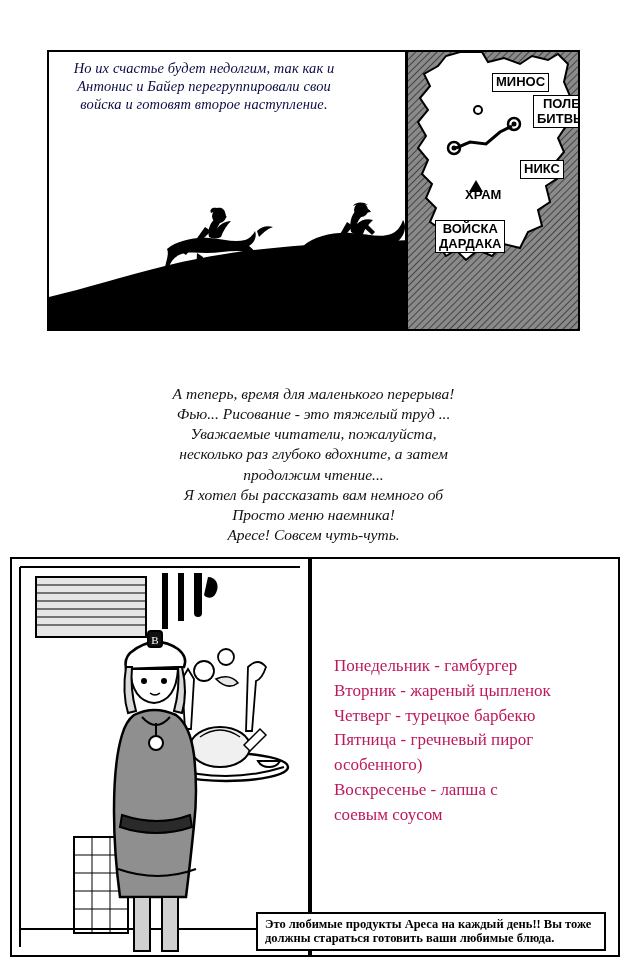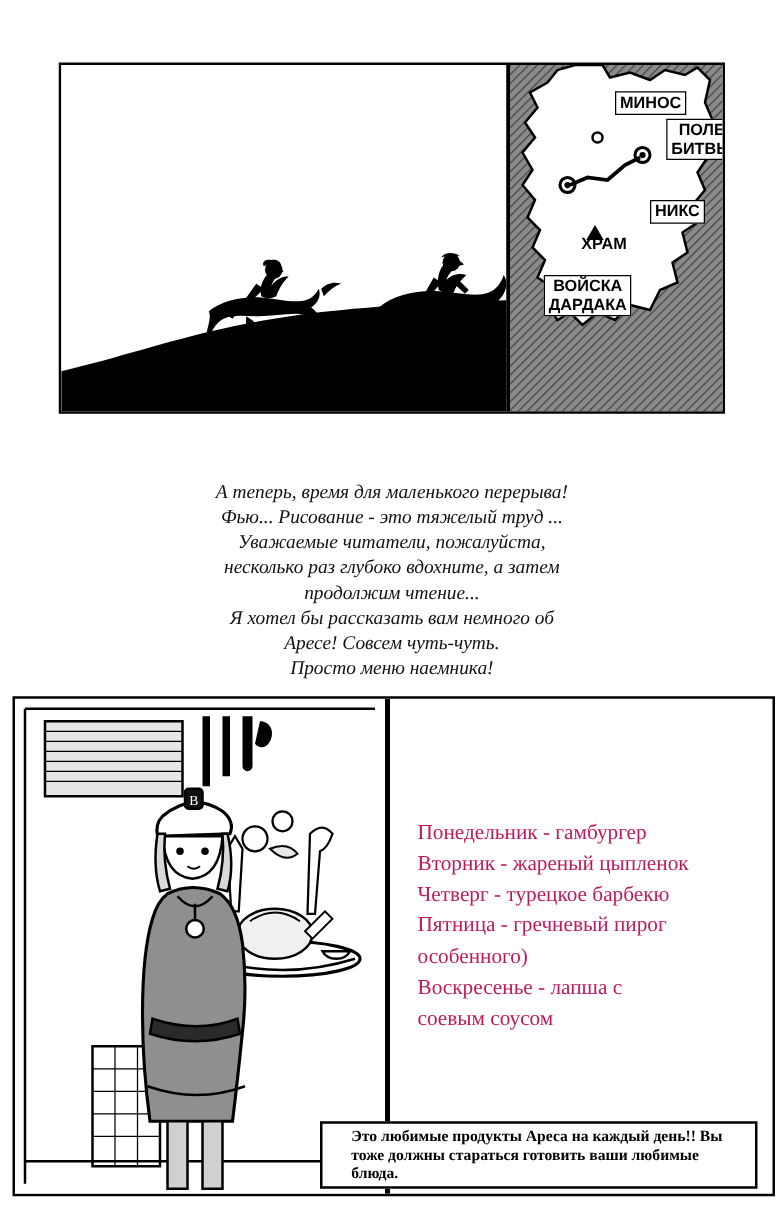--- a/index.html
+++ b/index.html
@@ -136,38 +136,42 @@
   }
   .menu-list div { margin-bottom: 1px; }
 
   .bottom-caption {
     position: absolute;
     left: 244px;
     bottom: 4px;
     width: 350px;
     border: 2px solid #000;
     background: #fff;
-    padding: 3px 23px;
+    padding: 3px 7px;
     font-family: "Liberation Serif", serif;
     font-weight: bold;
     font-size: 12.5px;
     line-height: 1.18;
     color: #000;
     box-sizing: border-box;
   }
 
   .art-svg { position: absolute; left: 0; top: 0; }
 </style>
 </head>
 <body>
 
 <div class="panel-top">
 
   <div class="panel-left">
 
+    <div class="caption-top">Но их счастье будет недолгим,
+так как и Антонис и Байер
+перегруппировали свои войска и
+готовят второе наступление.</div>
 
     <svg class="ground" width="380" height="130" viewBox="0 0 380 130">
       <path d="M0,130 L0,96 C40,88 80,74 130,62 C180,50 230,44 300,40 C340,38 365,37 380,37 L380,130 Z" fill="#000"></path>
     </svg>
 
     <svg class="art-svg" style="left:100px; top:155px;" width="130" height="100" viewBox="0 0 130 100">
       <g fill="#000">
         <path d="M18,42 C28,34 44,30 60,31 C74,32 86,36 96,33 C100,32 104,28 106,24 C108,29 106,35 100,39 C104,42 108,47 110,53 C112,60 110,67 108,74 L104,74 C106,66 107,59 104,53 C101,47 95,44 88,44 C78,44 68,46 58,46 C48,46 38,44 30,48 C26,50 22,54 20,60 L16,60 C18,52 20,46 18,42 Z"></path>
         <path d="M24,58 L22,88 L27,88 L30,62 Z"></path>
         <path d="M48,46 L46,88 L51,88 L54,50 Z"></path>
@@ -238,22 +242,22 @@
   </div>
 </div>
 
 <div class="middle-text">
   <div>А теперь, время для маленького перерыва!</div>
   <div>Фью... Рисование - это тяжелый труд ...</div>
   <div>Уважаемые читатели, пожалуйста,</div>
   <div>несколько раз глубоко вдохните, а затем</div>
   <div>продолжим чтение...</div>
   <div>Я хотел бы рассказать вам немного об</div>
+  <div>Просто меню наемника!</div>
   <div>Аресе! Совсем чуть-чуть.</div>
-  <div>Просто меню наемника!</div>
 </div>
 
 <div class="panel-bottom">
 
   <svg class="art-svg" width="296" height="396" viewBox="0 0 296 396">
     <rect x="0" y="0" width="296" height="396" fill="#ffffff"></rect>
 
     <rect x="24" y="18" width="110" height="60" fill="#e6e6e6" stroke="#000" stroke-width="2"></rect>
     <g stroke="#000" stroke-width="1">
       <line x1="24" y1="26" x2="134" y2="26"></line>

